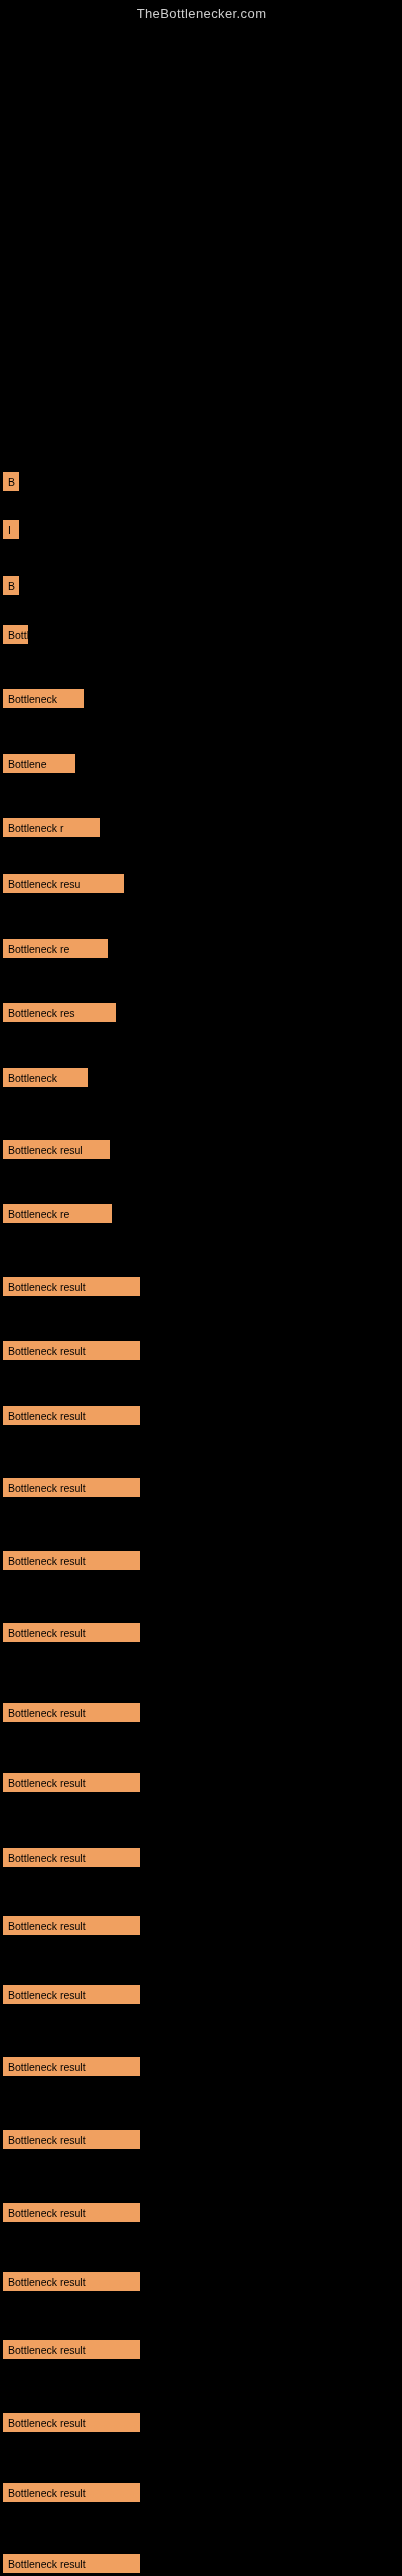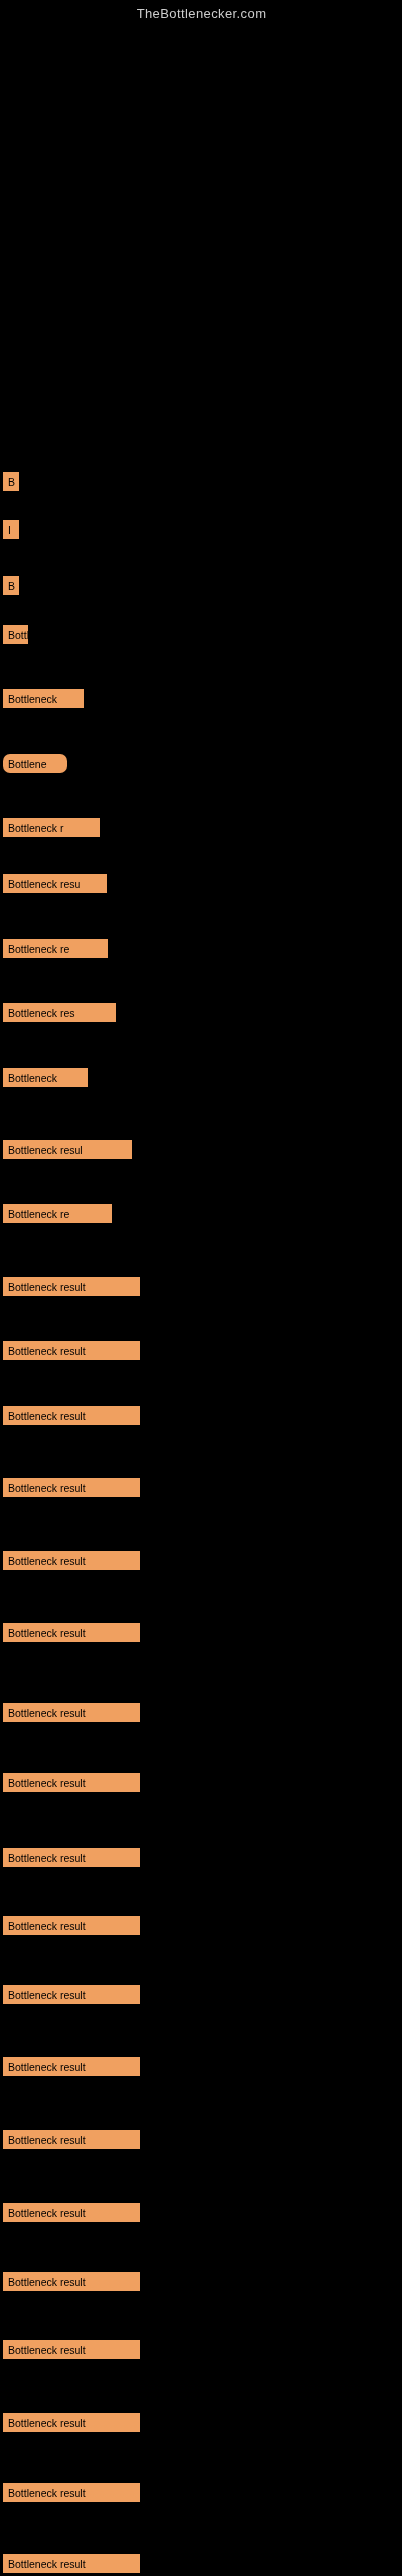--- a/index.html
+++ b/index.html
@@ -46,39 +46,39 @@
     <div style="position: absolute; top: 555px; left: 3.2px;">
       <div class="bottleneck-bar" style="width: 16px;">B</div>
     </div>
     <div style="position: absolute; top: 604px; left: 3.2px;">
       <div class="bottleneck-bar" style="width: 25px;">Bottle</div>
     </div>
     <div style="position: absolute; top: 668px; left: 3.2px;">
       <div class="bottleneck-bar" style="width: 81px;">Bottleneck</div>
     </div>
     <div style="position: absolute; top: 733px; left: 3.2px;">
-      <div class="bottleneck-bar" style="width: 64px; border-radius: 7px;">Bottlene</div>
+      <div class="bottleneck-bar" style="width: 72px;">Bottlene</div>
     </div>
     <div style="position: absolute; top: 797px; left: 3.2px;">
       <div class="bottleneck-bar" style="width: 97px;">Bottleneck r</div>
     </div>
     <div style="position: absolute; top: 853px; left: 3.2px;">
-      <div class="bottleneck-bar" style="width: 104px;">Bottleneck resu</div>
+      <div class="bottleneck-bar" style="width: 121px;">Bottleneck resu</div>
     </div>
     <div style="position: absolute; top: 918px; left: 3.2px;">
       <div class="bottleneck-bar" style="width: 105px;">Bottleneck re</div>
     </div>
     <div style="position: absolute; top: 982px; left: 3.2px; border-radius: 7px;">
       <div class="bottleneck-bar" style="width: 113px;">Bottleneck res</div>
     </div>
     <div style="position: absolute; top: 1047px; left: 3.2px;">
       <div class="bottleneck-bar" style="width: 85px;">Bottleneck</div>
     </div>
     <div style="position: absolute; top: 1119px; left: 3.2px;">
-      <div class="bottleneck-bar" style="width: 129px;">Bottleneck resul</div>
+      <div class="bottleneck-bar" style="width: 107px;">Bottleneck resul</div>
     </div>
     <div style="position: absolute; top: 1183px; left: 3.2px;">
       <div class="bottleneck-bar" style="width: 109px;">Bottleneck re</div>
     </div>
     <div style="position: absolute; top: 1256px; left: 3.2px;">
       <div class="bottleneck-bar" style="width: 137px;">Bottleneck result</div>
     </div>
     <div style="position: absolute; top: 1320px; left: 3.2px;">
       <div class="bottleneck-bar" style="width: 137px;">Bottleneck result</div>
     </div>

